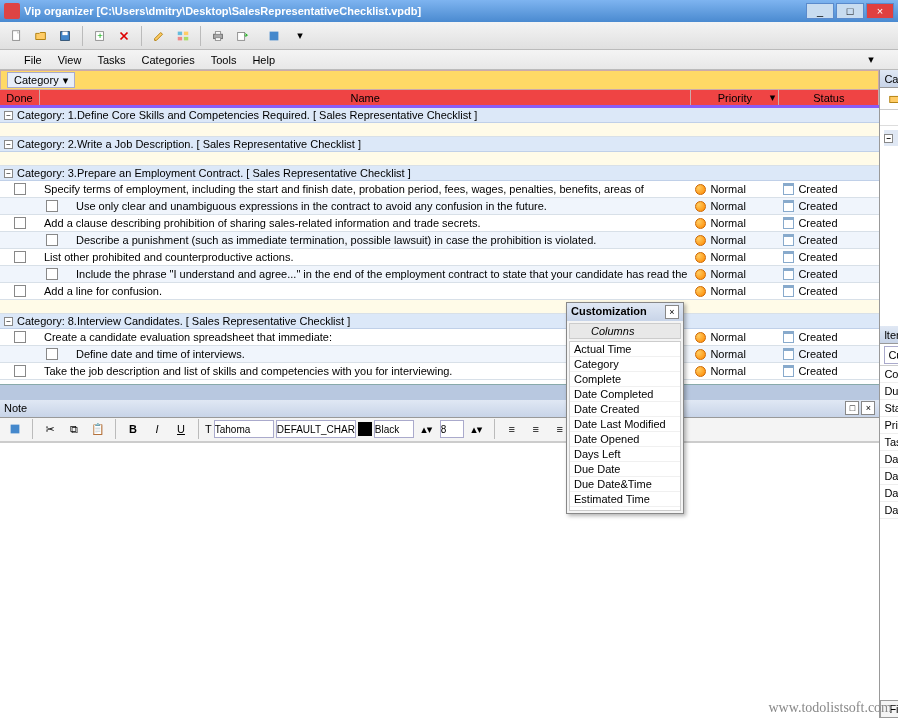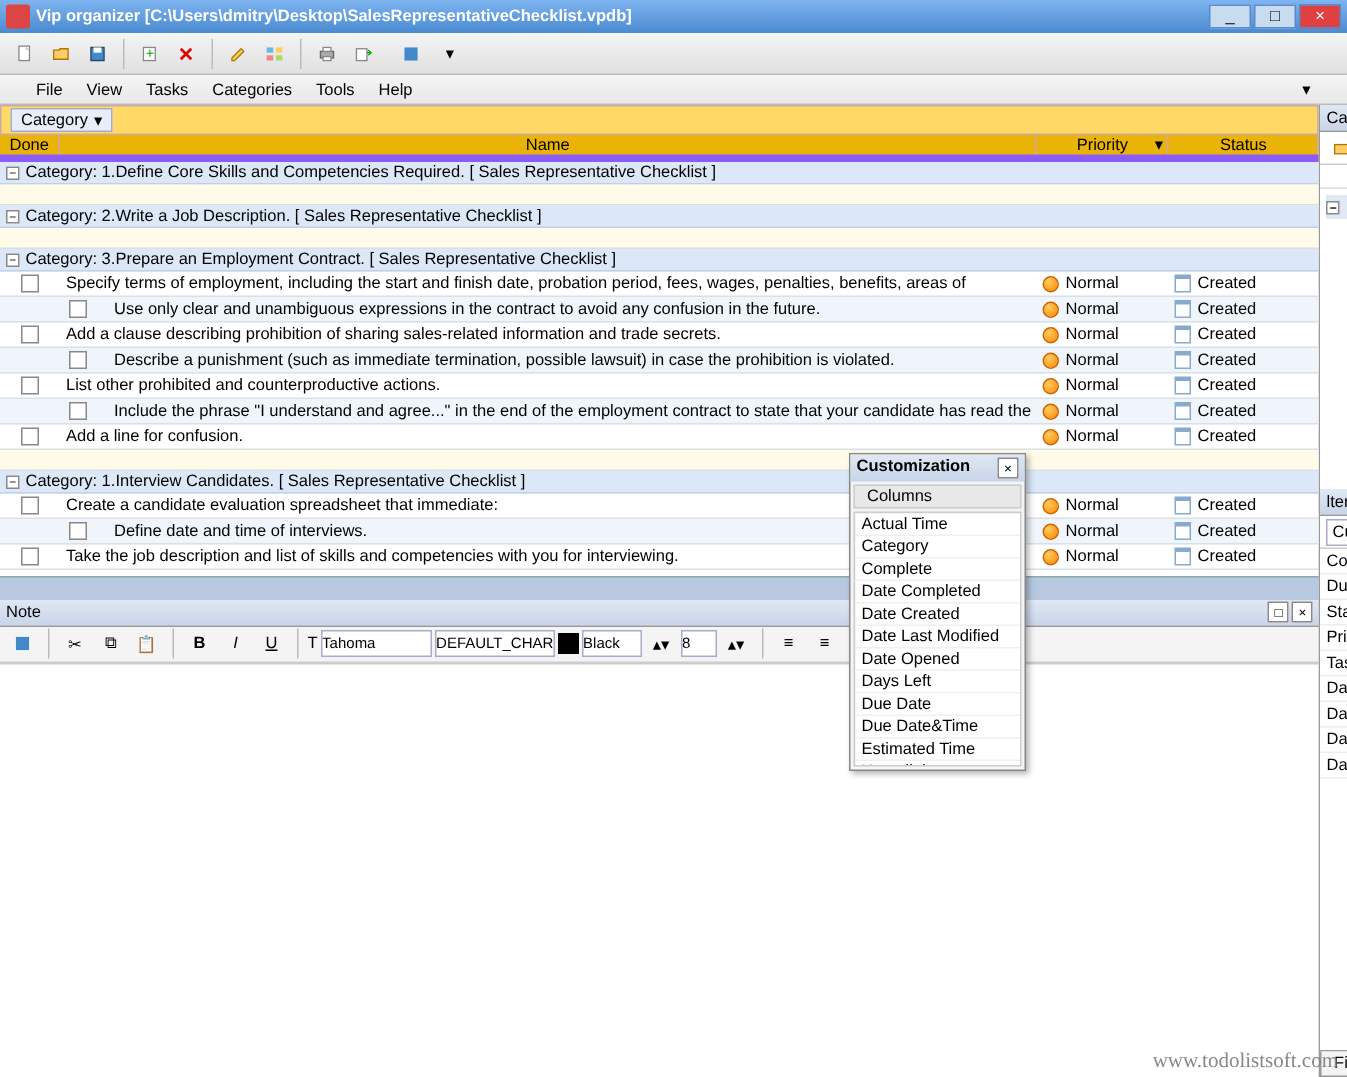--- a/index.html
+++ b/index.html
@@ -20,21 +20,21 @@
 .menubar { height: 20px; background: linear-gradient(#f4f4f4, #e8e8e8); border-bottom: 1px solid #bbb; display: flex; align-items: center; padding: 0 16px; }
 .menu-item { padding: 2px 8px; cursor: pointer; }
 
 .main { display: flex; height: calc(718px - 22px - 28px - 20px); }
 .left { flex: 1; display: flex; flex-direction: column; border-right: 1px solid #999; }
 .right { width: 214px; display: flex; flex-direction: column; background: #fff; }
 
 .group-bar { height: 20px; background: #ffd966; border: 1px solid #caa; display: flex; align-items: center; padding: 0 6px; }
 .group-tag { background: #e8eef8; border: 1px solid #aac; padding: 0 6px; height: 16px; display: flex; align-items: center; gap: 4px; }
 
-.grid-head { display: flex; background: #eab308; border-bottom: 5px solid #8b5cf6; height: 18px; }
+.grid-head { display: flex; background: #ef4444; border-bottom: 3px solid #8b5cf6; height: 18px; }
 .gh { border-right: 1px solid #caa; padding: 1px 4px; font-weight: normal; display: flex; align-items: center; }
 .gh.done { width: 40px; justify-content: center; }
 .gh.name { flex: 1; justify-content: center; }
 .gh.pri { width: 88px; justify-content: center; position: relative; }
 .gh.stat { width: 100px; justify-content: center; }
 
 .grid-body { flex: 1; overflow: auto; background: #fff; }
 .cat-row { background: #dce8f8; border-bottom: 1px solid #c0d0e8; padding: 1px 4px; display: flex; align-items: center; gap: 4px; }
 .t-row { display: flex; border-bottom: 1px solid #d8e0e8; height: 17px; align-items: center; }
 .t-row.alt { background: #f0f5fc; padding-left: 32px; }
@@ -62,21 +62,21 @@
 .tree-row.root { font-weight: bold; background: #e0e8f4; }
 .tree-row .lbl { flex: 1; font-weight: bold; white-space: nowrap; overflow: hidden; }
 
 .filters { padding: 0; }
 .fl-row { display: flex; align-items: center; height: 17px; border-bottom: 1px solid #eee; }
 .fl-row .n { flex: 1; padding: 0 4px; }
 
 .custom-pop { position: absolute; left: 566px; top: 302px; width: 118px; background: #f4f4f4; border: 1px solid #888; box-shadow: 2px 2px 4px rgba(0,0,0,0.3); z-index: 50; }
 .custom-pop .head { background: linear-gradient(#e0e8f4, #c8d4e8); padding: 2px 4px; display: flex; }
 .custom-pop .head .t { flex: 1; font-weight: bold; }
-.custom-pop .cols-label { background: #e8e8e8; border: 1px solid #ccc; margin: 2px; padding: 1px 8px; }
+.custom-pop .cols-label { background: #e8e8e8; border: 1px solid #ccc; margin: 2px; padding: 1px 21px; font-style: italic; }
 .custom-pop .list { max-height: 170px; overflow: auto; background: #fff; margin: 0 2px 2px; border: 1px solid #ccc; }
 .custom-pop .li { padding: 1px 4px; border-bottom: 1px solid #f0f0f0; cursor: pointer; }
 
 .tabs-bottom { display: flex; border-top: 1px solid #999; }
 .tabs-bottom .tab { padding: 2px 8px; border: 1px solid #999; border-top: none; background: #fff; margin-right: -1px; cursor: pointer; }
 .tabs-bottom .tab.active { background: #f4f4f4; }
 
 .watermark { position: absolute; right: 6px; bottom: 2px; color: #888; font-size: 14px; font-family: Georgia, serif; }
 
 .ico { display: inline-block; width: 14px; height: 14px; }
@@ -301,21 +301,21 @@
             <span>Normal</span>
           </div>
           <div class="c-stat">
             <span class="pg"></span>
             <span>Created</span>
           </div>
         </div>
         <div style="height: 14px; background: rgb(255, 251, 232); border-bottom: 1px solid rgb(216, 224, 232);"></div>
         <div class="cat-row">
           <span class="exp">−</span>
-          <span>Category: 1.Interview Candidates.    [ Sales Representative Checklist ]</span>
+          <span>Category: 8.Interview Candidates.    [ Sales Representative Checklist ]</span>
         </div>
         <div class="t-row">
           <div class="c-done">
             <span class="chk"></span>
           </div>
           <div class="c-name">Create a candidate evaluation spreadsheet that immediate:</div>
           <div class="c-pri">
             <span class="dot"></span>
             <span>Normal</span>
           </div>
@@ -376,21 +376,21 @@
           <b>B</b>
         </div>
       <div class="tb-btn">
           <i>I</i>
         </div>
       <div class="tb-btn">
           <u>U</u>
         </div>
       <div class="tb-sep"></div>
       <span>T</span>
-      <input style="width: 74px;" value="Tahoma">
+      <input style="width: 60px;" value="Tahoma">
       <input style="width: 80px;" value="DEFAULT_CHAR">
       <span style="width:14px;height:14px;background:#000;display:inline-block"></span>
       <input style="width: 40px;" value="Black">
       <div class="tb-btn">▴▾</div>
       <input style="width: 24px;" value="8">
       <div class="tb-btn">▴▾</div>
       <div class="tb-sep"></div>
       <div class="tb-btn">≡</div>
       <div class="tb-btn">≡</div>
       <div class="tb-btn">≡</div>

